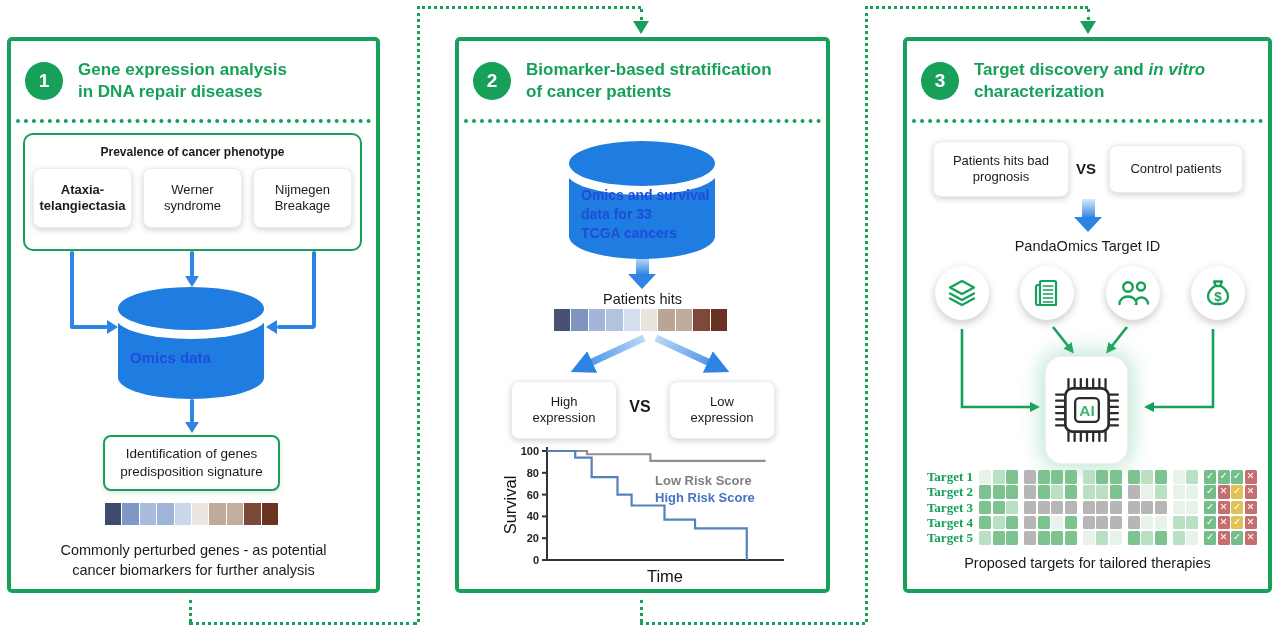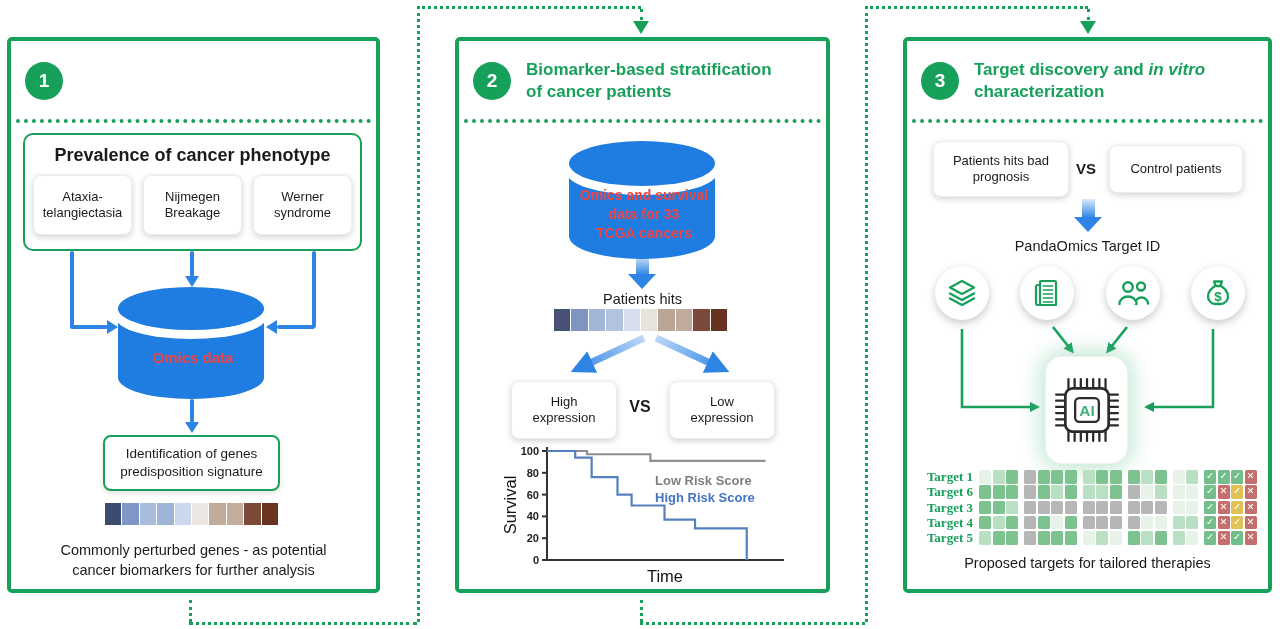--- a/index.html
+++ b/index.html
@@ -51,22 +51,22 @@
           border-right:14px solid transparent;border-top:15px solid var(--ablue);}
 
   
   .cyl{position:absolute;}
   .cyl-body{position:absolute;left:0;top:20%;width:100%;height:80%;background:var(--blue);
             border-radius:0 0 50% 50% / 0 0 24% 24%;z-index:1;}
   .cyl-lid-white{position:absolute;left:-2%;top:7px;width:104%;height:40%;border-radius:50%;
                  background:#fff;z-index:2;}
   .cyl-lid{position:absolute;left:0;top:0;width:100%;height:38%;border-radius:50%;
            background:var(--blue);z-index:3;}
-  .cyl-label{position:absolute;left:2px;width:100%;z-index:4;color:#ef4444;font-weight:bold;
-             text-align:center;white-space:pre-line;}
+  .cyl-label{position:absolute;left:12px;width:100%;z-index:4;color:#1d4ed8;font-weight:bold;
+             white-space:pre-line;}
 
   
   .strip{position:absolute;display:flex;}
   .strip-cell{width:16.4px;height:22px;margin-right:1px;}
 
   
   .iconcircle{position:absolute;width:54px;height:54px;border-radius:50%;background:#fff;
               box-shadow:0 3px 8px rgba(0,0,0,0.22);display:flex;align-items:center;
               justify-content:center;}
   .chipcard{position:absolute;background:#fff;border-radius:16px;
@@ -105,32 +105,34 @@
   <div class="dotv" style="left:640px;top:600px;height:22px;"></div>
   <div class="doth" style="left:640px;top:622px;width:225px;"></div>
   <div class="dotv" style="left:865px;top:6px;height:616px;"></div>
   <div class="doth" style="left:865px;top:6px;width:223px;"></div>
   <div class="dotv" style="left:1087px;top:9px;height:11px;"></div>
   <div class="gtri" style="left:1080px;top:21px;"></div>
 
   <div class="panel" id="panel1">
     <div class="hdr">
       <div class="numcircle">1</div>
+      <div class="ptitle">Gene expression analysis
+in DNA repair diseases</div>
     </div>
     <div class="sep"></div>
 
     <div class="gbox" style="left:12px;top:92px;width:339px;height:118px;">
-      <div style="text-align:center;font-weight:bold;font-size:18px;margin-top:10px;">Prevalence of cancer phenotype</div>
+      <div style="text-align:center;font-weight:bold;font-size:12px;margin-top:10px;">Prevalence of cancer phenotype</div>
       <div style="display:flex;justify-content:center;gap:11px;margin-top:9px;">
-        <div class="card" style="position:static;width:97px;height:58px;">Ataxia-
+        <div class="card" style="position:static;width:97px;height:58px;font-weight:bold;">Ataxia-
 telangiectasia</div>
+        <div class="card" style="position:static;width:97px;height:58px;">Werner
+syndrome</div>
         <div class="card" style="position:static;width:97px;height:58px;">Nijmegen
 Breakage</div>
-        <div class="card" style="position:static;width:97px;height:58px;">Werner
-syndrome</div>
       </div>
     </div>
 
     <div class="vline" style="left:59px;top:210px;height:77px;"></div>
     <div class="hline" style="left:59px;top:284px;width:38px;"></div>
     <div class="tri-right" style="left:96px;top:279px;"></div>
 
     <div class="vline" style="left:179px;top:210px;height:26px;"></div>
     <div class="tri-down" style="left:174px;top:235px;"></div>
 
@@ -344,21 +346,21 @@
           <div class="tcell" style="background: rgb(185, 224, 194);"></div>
           <div class="tcell gapafter" style="background: rgb(124, 195, 144);"></div>
           <div class="tcell" style="background: rgb(231, 243, 233);"></div>
           <div class="tcell" style="background: rgb(185, 224, 194);"></div>
           <div class="tcell vcell vgap" style="background: rgb(116, 190, 139);">✓</div>
           <div class="tcell vcell" style="background: rgb(116, 190, 139);">✓</div>
           <div class="tcell vcell" style="background: rgb(116, 190, 139);">✓</div>
           <div class="tcell vcell" style="background: rgb(196, 111, 109);">✕</div>
         </div>
         <div class="trow">
-          <div class="tlabel">Target 6</div>
+          <div class="tlabel">Target 2</div>
           <div class="tcell" style="background: rgb(124, 195, 144);"></div>
           <div class="tcell" style="background: rgb(124, 195, 144);"></div>
           <div class="tcell gapafter" style="background: rgb(124, 195, 144);"></div>
           <div class="tcell" style="background: rgb(181, 182, 181);"></div>
           <div class="tcell" style="background: rgb(124, 195, 144);"></div>
           <div class="tcell" style="background: rgb(185, 224, 194);"></div>
           <div class="tcell gapafter" style="background: rgb(124, 195, 144);"></div>
           <div class="tcell" style="background: rgb(185, 224, 194);"></div>
           <div class="tcell" style="background: rgb(185, 224, 194);"></div>
           <div class="tcell gapafter" style="background: rgb(124, 195, 144);"></div>

